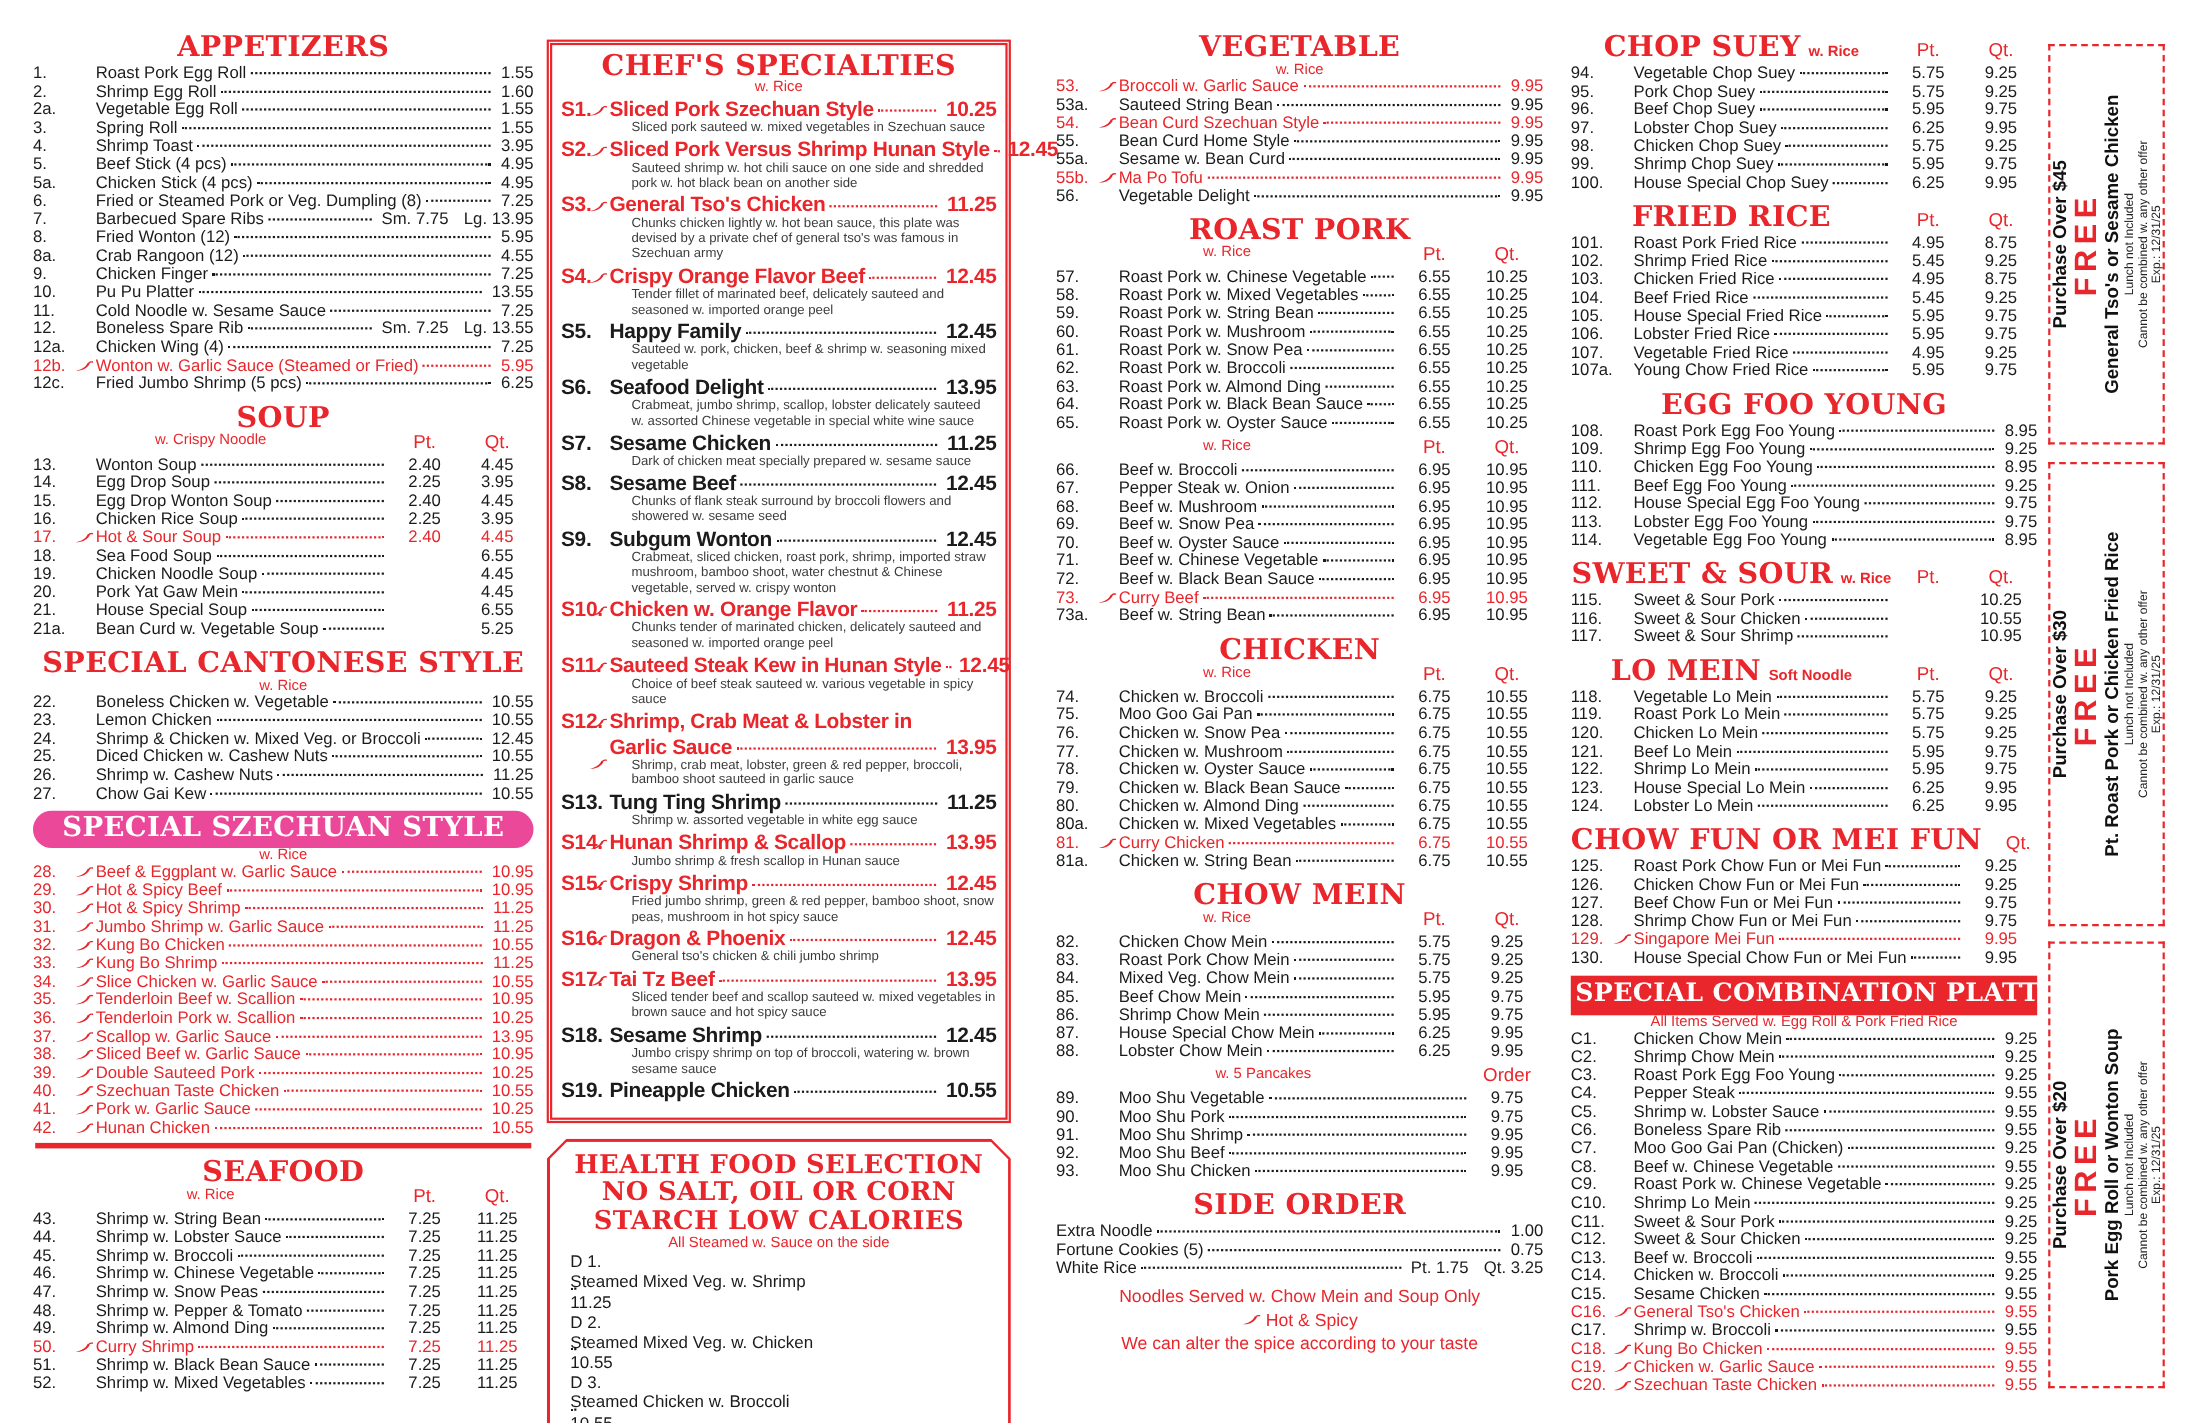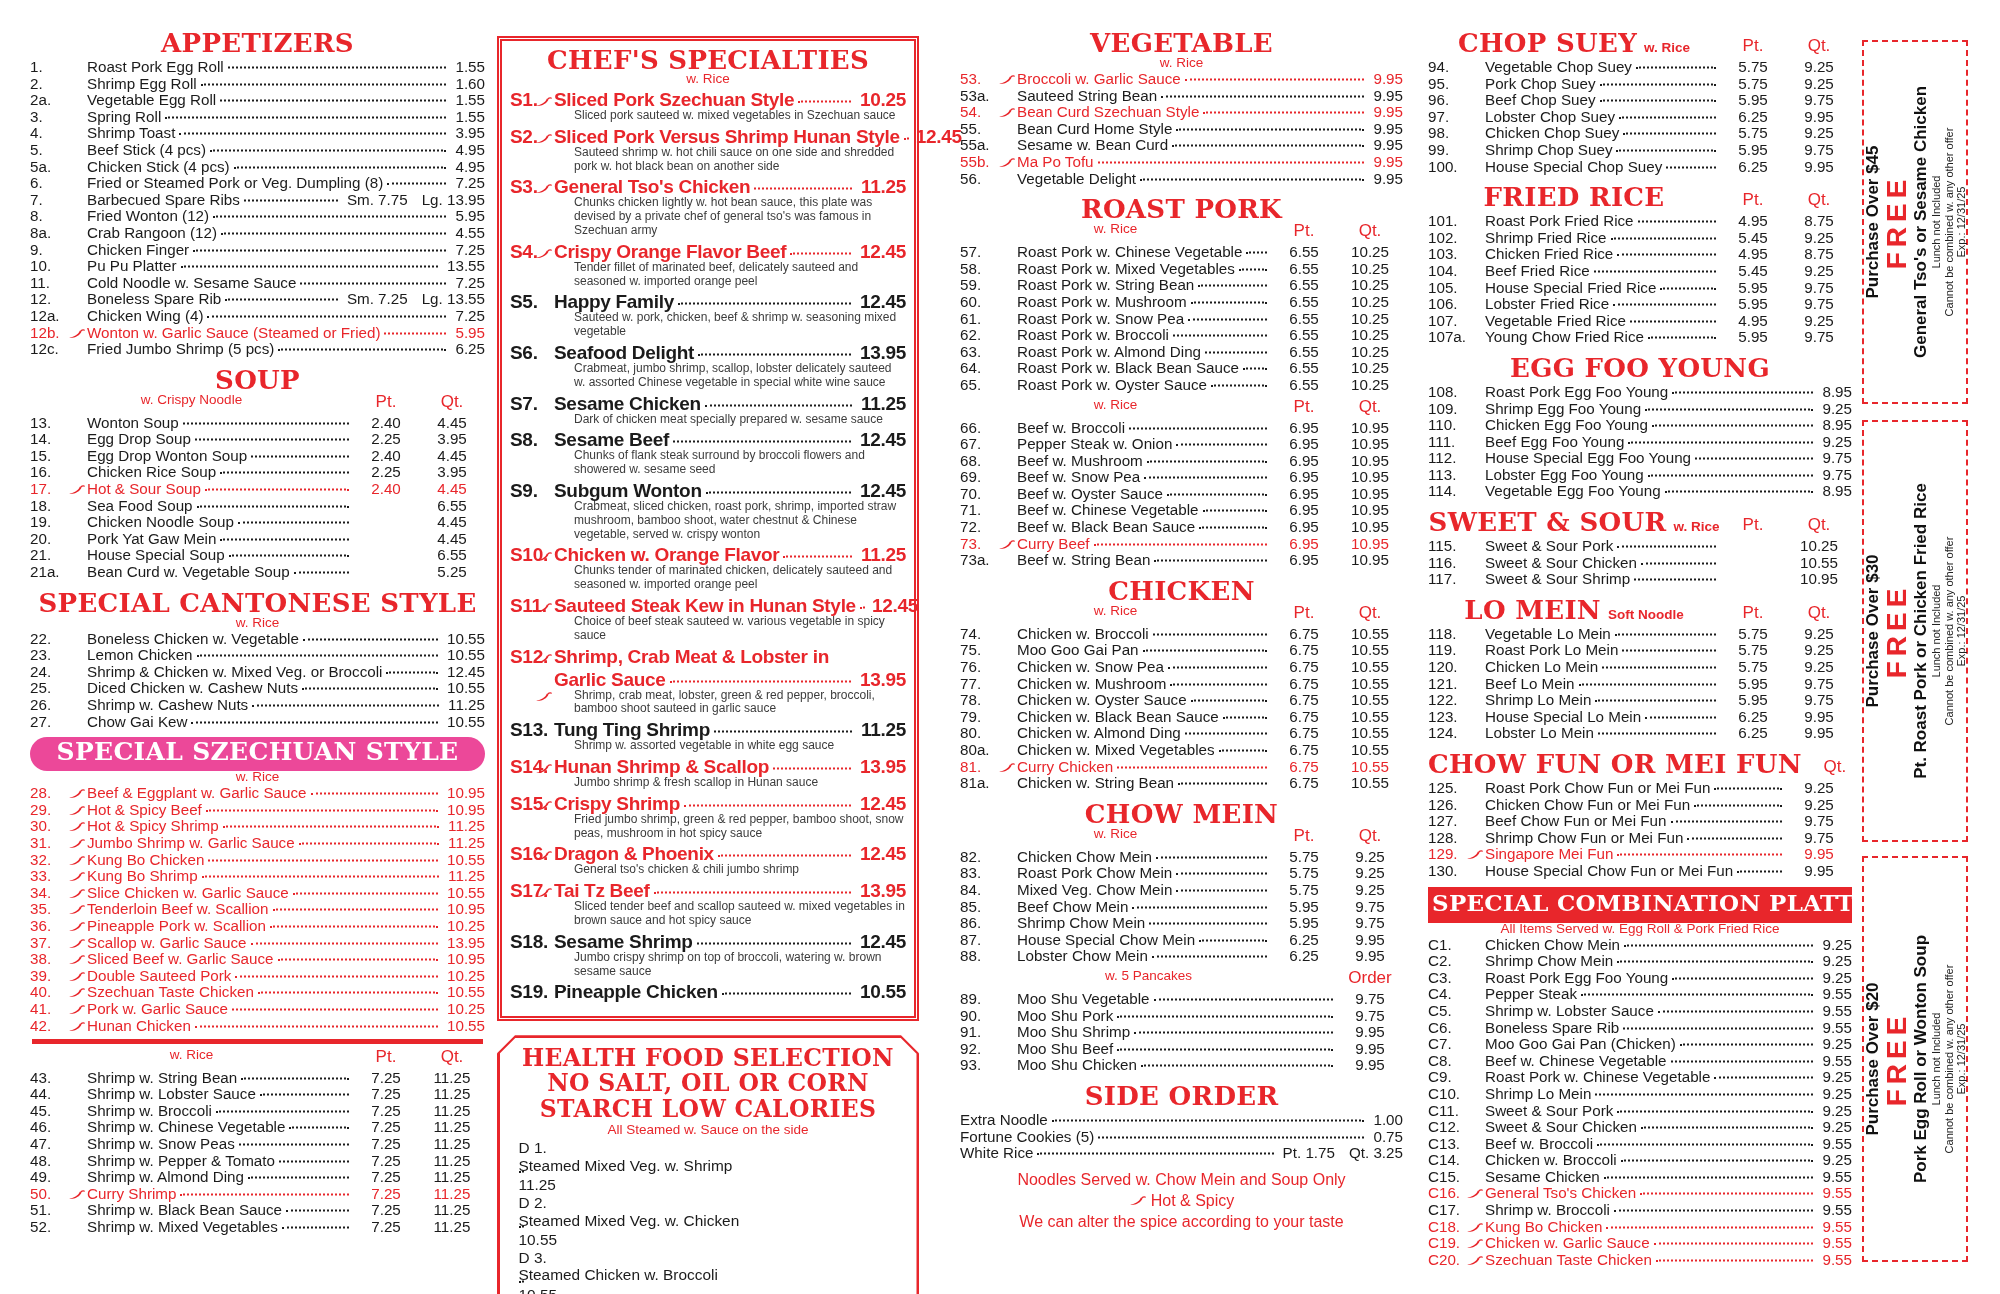--- a/index.html
+++ b/index.html
@@ -404,21 +404,21 @@
               </svg></span></span>
           <span class="name">Tenderloin Beef w. Scallion</span>
           <span class="dots"></span>
           <span class="pone">10.95</span>
         </div>
         <div class="item spicy">
           <span class="num">36.<span class="pepper"><svg viewBox="0 0 22 13" width="17" height="10">
                 <path d="M1 11.5 C8 12.5 15.5 8.5 17.6 3.2 L15.2 2.2 C13.4 7.2 7 10.6 1 11.5 Z" fill="#e8262b"></path>
                 <path d="M16.4 2.8 C17.4 1.8 19 1 21 1.4" fill="none" stroke="#e8262b" stroke-width="1.6" stroke-linecap="round"></path>
               </svg></span></span>
-          <span class="name">Pineapple Pork w. Scallion</span>
+          <span class="name">Tenderloin Pork w. Scallion</span>
           <span class="dots"></span>
           <span class="pone">10.25</span>
         </div>
         <div class="item spicy">
           <span class="num">37.<span class="pepper"><svg viewBox="0 0 22 13" width="17" height="10">
                 <path d="M1 11.5 C8 12.5 15.5 8.5 17.6 3.2 L15.2 2.2 C13.4 7.2 7 10.6 1 11.5 Z" fill="#e8262b"></path>
                 <path d="M16.4 2.8 C17.4 1.8 19 1 21 1.4" fill="none" stroke="#e8262b" stroke-width="1.6" stroke-linecap="round"></path>
               </svg></span></span>
           <span class="name">Scallop w. Garlic Sauce</span>
           <span class="dots"></span>
@@ -465,20 +465,23 @@
                 <path d="M1 11.5 C8 12.5 15.5 8.5 17.6 3.2 L15.2 2.2 C13.4 7.2 7 10.6 1 11.5 Z" fill="#e8262b"></path>
                 <path d="M16.4 2.8 C17.4 1.8 19 1 21 1.4" fill="none" stroke="#e8262b" stroke-width="1.6" stroke-linecap="round"></path>
               </svg></span></span>
           <span class="name">Hunan Chicken</span>
           <span class="dots"></span>
           <span class="pone">10.55</span>
         </div>
         <div class="red-rule"></div>
       </div>
       <div class="menu-section">
+        <div class="title-row">
+          <span class="title-center"><span class="sec-title">SEAFOOD</span></span>
+        </div>
         <div class="sub-row">
           <span class="sub-center">w. Rice</span>
           <span class="ph">Pt.</span>
           <span class="ph">Qt.</span>
         </div>
         <div class="item">
           <span class="num">43.</span>
           <span class="name">Shrimp w. String Bean</span>
           <span class="dots"></span>
           <span class="pcol">7.25</span>

